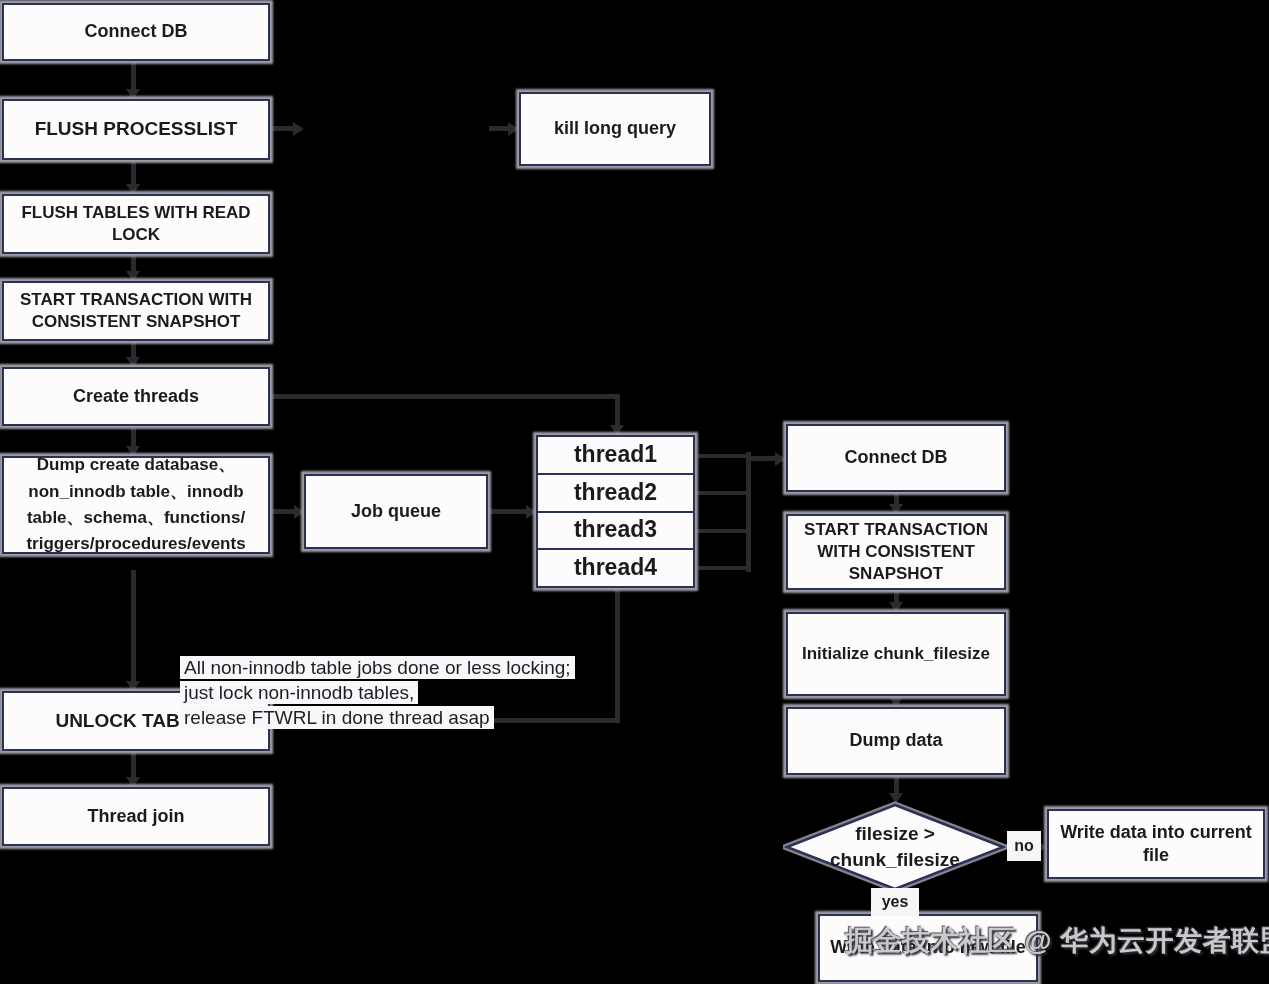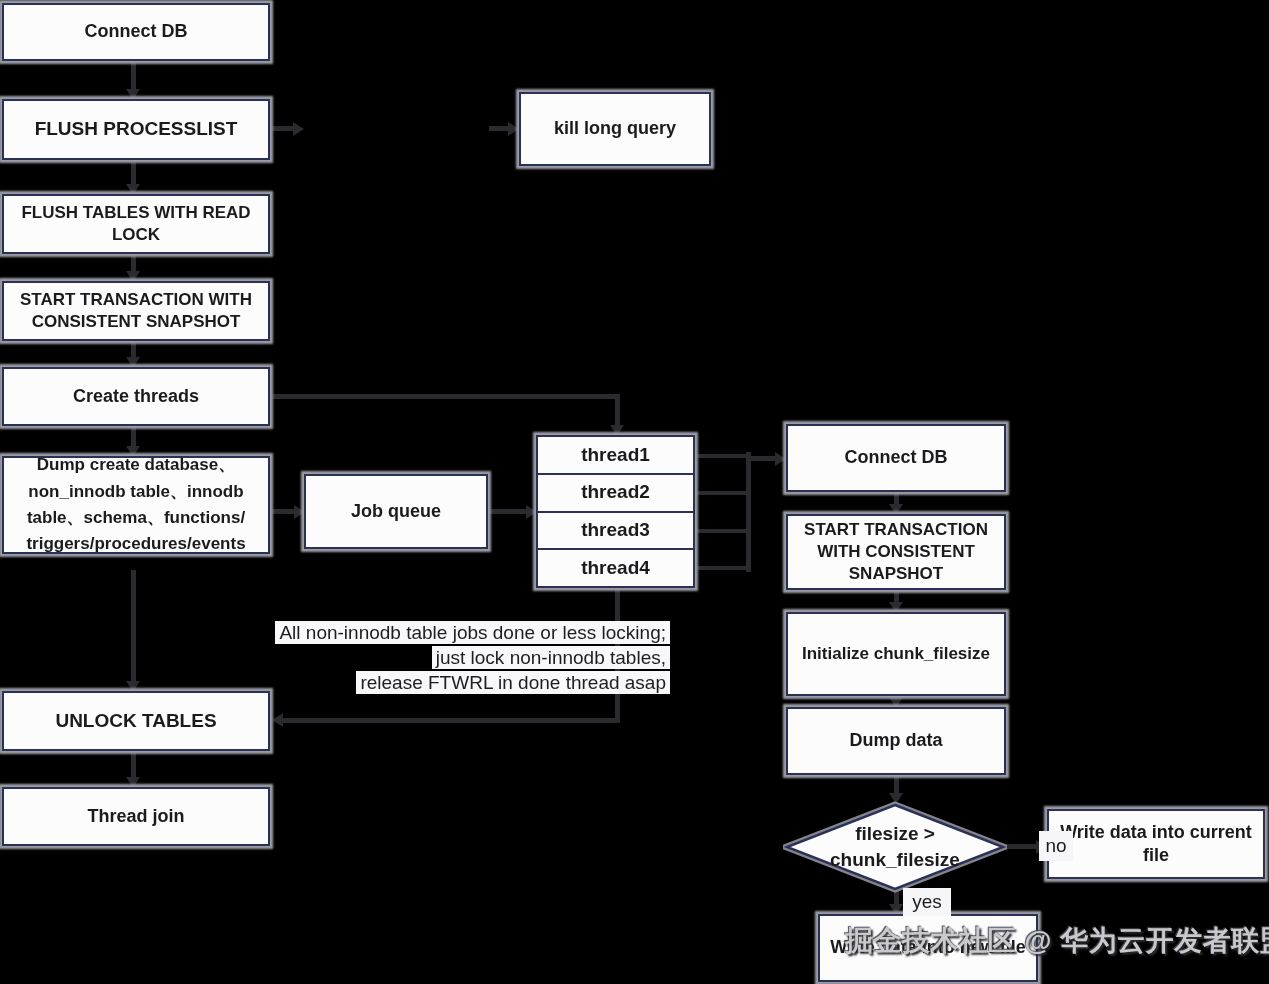--- a/index.html
+++ b/index.html
@@ -12,33 +12,33 @@
     border:2px solid #2a3157;box-shadow:0 0 2px 3px #9b9ba3;
     display:flex;flex-direction:column;align-items:center;justify-content:center;
     text-align:center;color:#1b1b1e;font-weight:bold;font-size:18px;line-height:1.3;
     z-index:3;padding:2px 6px;
   }
   .fs17{font-size:17px;}
   .fs19{font-size:19px;}
   .stack{padding:0;justify-content:stretch;}
   .stack .row{
     flex:1;width:100%;display:flex;align-items:center;justify-content:center;
-    font-size:19px;font-weight:bold;color:#1b1b1e;
+    font-size:23px;font-weight:bold;color:#1b1b1e;
   }
   .stack .row + .row{border-top:2px solid #2a3157;}
   .ln{position:absolute;background:#2a2a2f;z-index:1;}
   .hd{position:absolute;width:0;height:0;z-index:1;}
   .hd-d{border-left:7px solid transparent;border-right:7px solid transparent;border-top:11px solid #2a2a2f;}
   .hd-r{border-top:7px solid transparent;border-bottom:7px solid transparent;border-left:11px solid #2a2a2f;}
   .hd-l{border-top:7px solid transparent;border-bottom:7px solid transparent;border-right:11px solid #2a2a2f;}
   .chip{
-    position:absolute;background:#f6f6f8;color:#1b1b1e;font-weight:normal;font-size:19px;
-    display:flex;align-items:center;justify-content:center;z-index:4;margin-left:32px;
+    position:absolute;background:#f6f6f8;color:#1b1b1e;font-weight:bold;font-size:16px;
+    display:flex;align-items:center;justify-content:center;z-index:4;
   }
-  .note{position:absolute;left:180px;top:621px;width:490px;z-index:4;text-align:right;}
+  .note{position:absolute;left:180px;top:656px;width:490px;z-index:4;text-align:left;}
   .note .nline{height:25px;}
   .note .nline span{
     display:inline-block;background:#f8f8fa;color:#1e1e22;font-size:19px;
     line-height:23px;padding:0 4px;font-weight:400;
   }
   .dmtxt{
     position:absolute;left:783px;top:801px;width:224px;height:92px;z-index:4;
     display:flex;flex-direction:column;align-items:center;justify-content:center;
     font-size:19px;font-weight:bold;color:#1b1b1e;line-height:1.35;
   }

